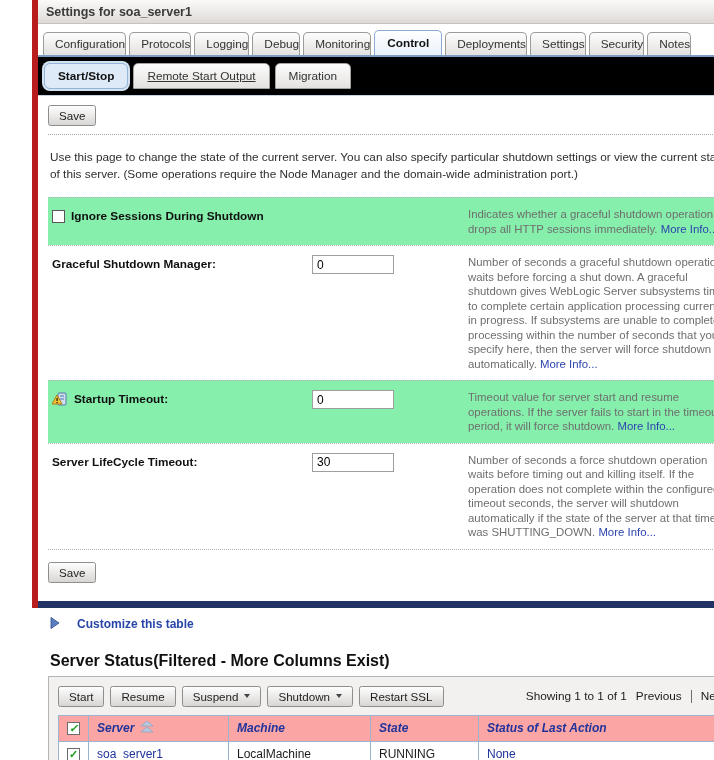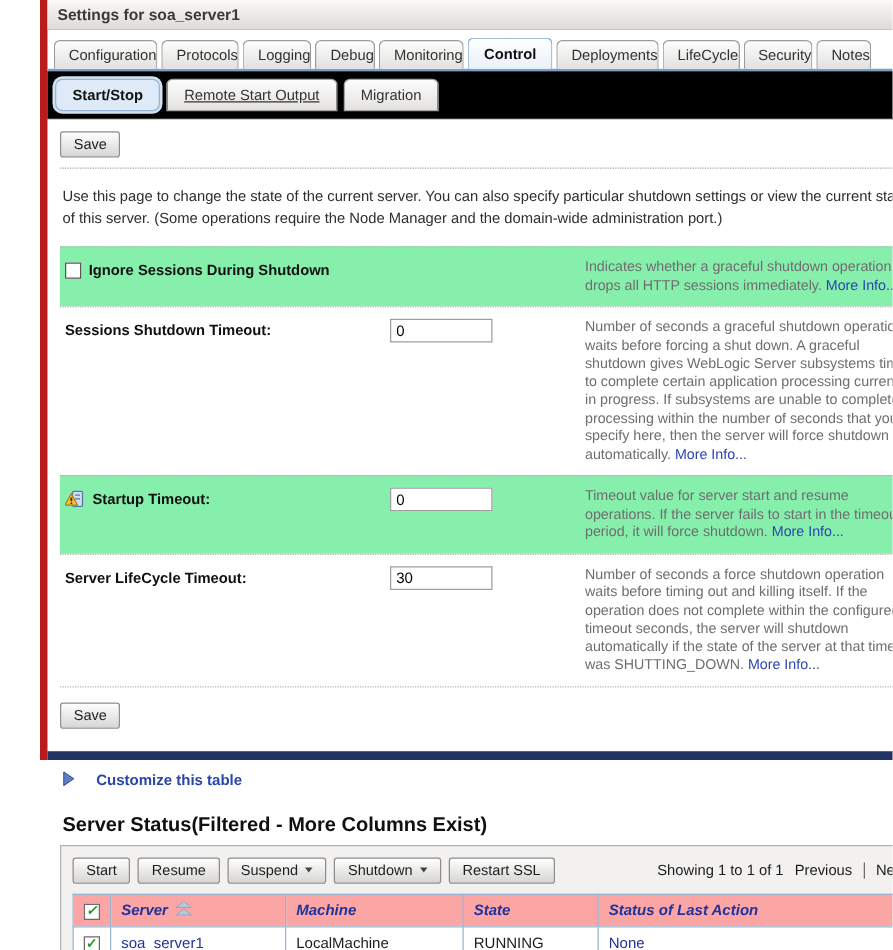--- a/index.html
+++ b/index.html
@@ -139,21 +139,21 @@
   <div class="title-bar">Settings for soa_server1</div>
 
   <div class="main-tabs">
     <span class="tab">Configuration</span>
     <span class="tab">Protocols</span>
     <span class="tab">Logging</span>
     <span class="tab">Debug</span>
     <span class="tab">Monitoring</span>
     <span class="tab active">Control</span>
     <span class="tab">Deployments</span>
-    <span class="tab">LifeCycle</span>
+    <span class="tab">Settings</span>
     <span class="tab">Security</span>
     <span class="tab">Notes</span>
   </div>
 
   <div class="sub-tabs">
     <span class="subtab active">Start/Stop</span>
     <span class="subtab link-style">Remote Start Output</span>
     <span class="subtab">Migration</span>
   </div>
 
@@ -176,21 +176,21 @@
         </div>
         <div class="control-cell"></div>
         <div class="desc-cell">
           <span>Indicates whether a graceful shutdown operation drops all HTTP sessions immediately.</span>
           <span class="more-link">More Info...</span>
         </div>
       </div>
 
       <div class="form-row">
         <div class="label-cell">
-          <span>Sessions Shutdown Timeout:</span>
+          <span>Graceful Shutdown Manager:</span>
         </div>
         <div class="control-cell">
           <input class="txt-input" type="text" value="0" style="">
         </div>
         <div class="desc-cell">
           <span>Number of seconds a graceful shutdown operation waits before forcing a shut down. A graceful shutdown gives WebLogic Server subsystems time to complete certain application processing currently in progress. If subsystems are unable to complete processing within the number of seconds that you specify here, then the server will force shutdown automatically.</span>
           <span class="more-link">More Info...</span>
         </div>
       </div>
 

